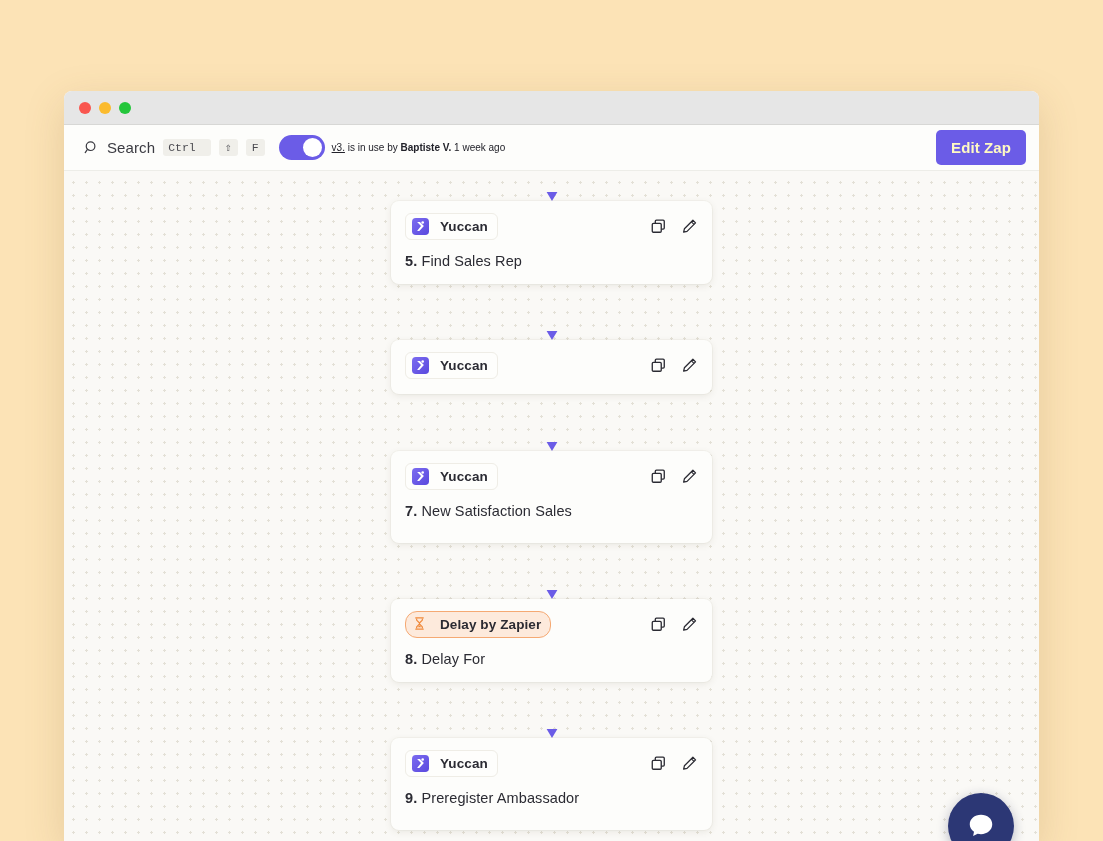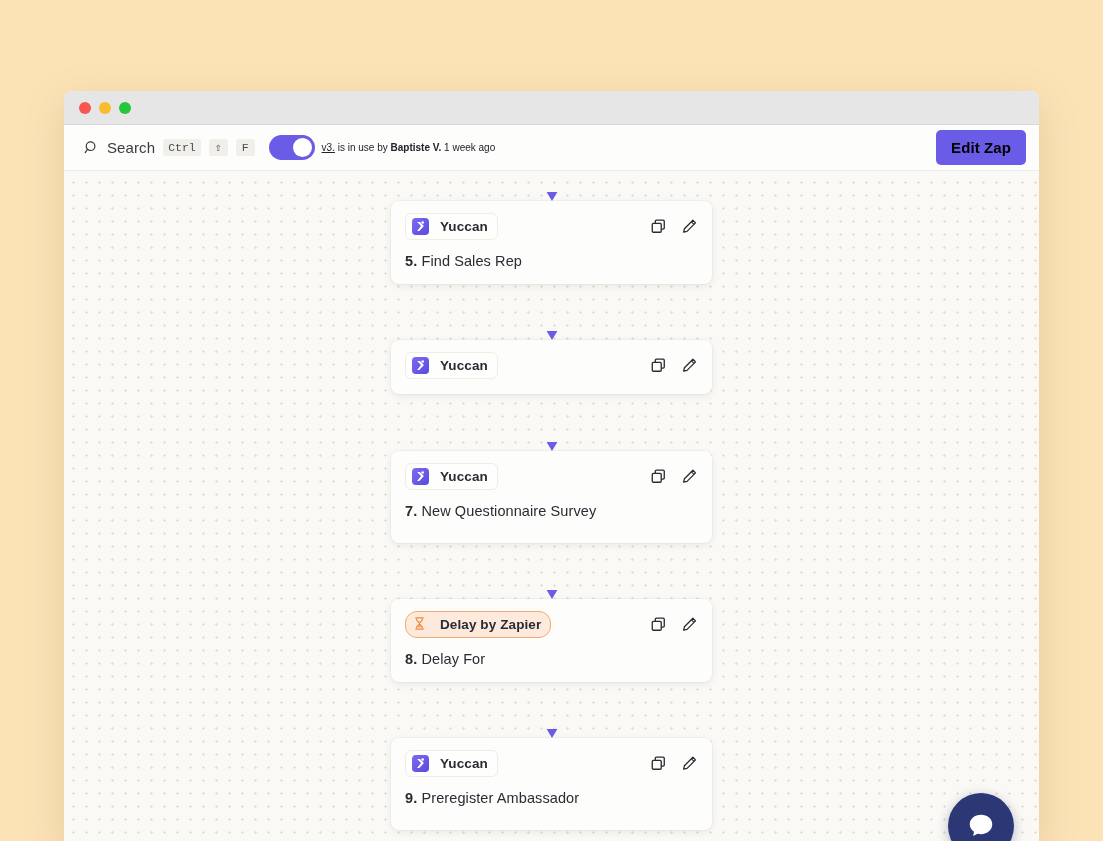--- a/index.html
+++ b/index.html
@@ -51,21 +51,21 @@
   .search-icon { width: 15px; height: 15px; display: block; }
   .search-label {
     font-size: 15px; color: #3B3B42; letter-spacing: .1px;
   }
   .kbd {
     font-family: "Liberation Mono", monospace;
     font-size: 11.5px;
     background: #F0EFEA;
     color: #4A4A50;
     border-radius: 3px;
-    padding: 3px 5px 3px 5px;
+    padding: 3px 15px 3px 5px;
     line-height: 1;
     display: inline-block;
   }
   .kbd.narrow { padding: 3px 6px; }
 
   .toggle {
     width: 46px; height: 25px;
     border-radius: 13px;
     background: #6B5CE7;
     margin-left: 14px;
@@ -84,21 +84,21 @@
     margin-left: 7px;
     white-space: nowrap;
   }
   .status .ver { text-decoration: underline; color: #22222A; font-weight: 400; }
   .status .who { font-weight: 700; }
 
   .spacer { flex: 1 1 auto; }
 
   .edit-zap {
     background: #6B5CE7;
-    color: #000000;
+    color: #fef9c3;
     font-size: 15px;
     font-weight: 700;
     border: none;
     border-radius: 5px;
     padding: 9px 15px;
     cursor: pointer;
     letter-spacing: .1px;
   }
 
   
@@ -327,21 +327,21 @@
               <span class="act-icon"><svg viewBox="0 0 18 18" width="17" height="17">
                   <rect x="5.6" y="2.2" width="9.5" height="9.5" rx="1.2" fill="none" stroke="#2B2B33" stroke-width="1.4"></rect>
                   <rect x="2.4" y="5.6" width="9.5" height="9.5" rx="1.2" fill="#FDFDFB" stroke="#2B2B33" stroke-width="1.4"></rect>
                 </svg></span>
               <span class="act-icon"><svg viewBox="0 0 18 18" width="17" height="17">
                   <path d="M12.6 2.4l2.8 2.8-9 9-3.6.8.8-3.6z" fill="none" stroke="#2B2B33" stroke-width="1.35" stroke-linejoin="round"></path>
                   <path d="M11 4l2.8 2.8" stroke="#2B2B33" stroke-width="1.2"></path>
                 </svg></span>
             </span>
           </div>
-          <div class="card-title"><span class="num">7.</span> <span>New Questionnaire Survey</span></div>
+          <div class="card-title"><span class="num">7.</span> <span>New Satisfaction Sales</span></div>
         </div>
         <span class="connector" style="height:56px"><svg viewBox="0 0 22 56" width="22" height="56" preserveAspectRatio="none">
             <defs>
               <linearGradient id="cg56" x1="0" y1="0" x2="0" y2="1">
                 <stop offset="0%" stop-color="#BCB2F2"></stop>
                 <stop offset="100%" stop-color="#6B5CE7"></stop>
               </linearGradient>
             </defs>
             <line x1="11" y1="0" x2="11" y2="48" stroke="url(#cg56)" stroke-width="2"></line>
             <path d="M11 56 L5.6 47 L16.4 47 Z" fill="#6B5CE7"></path>

